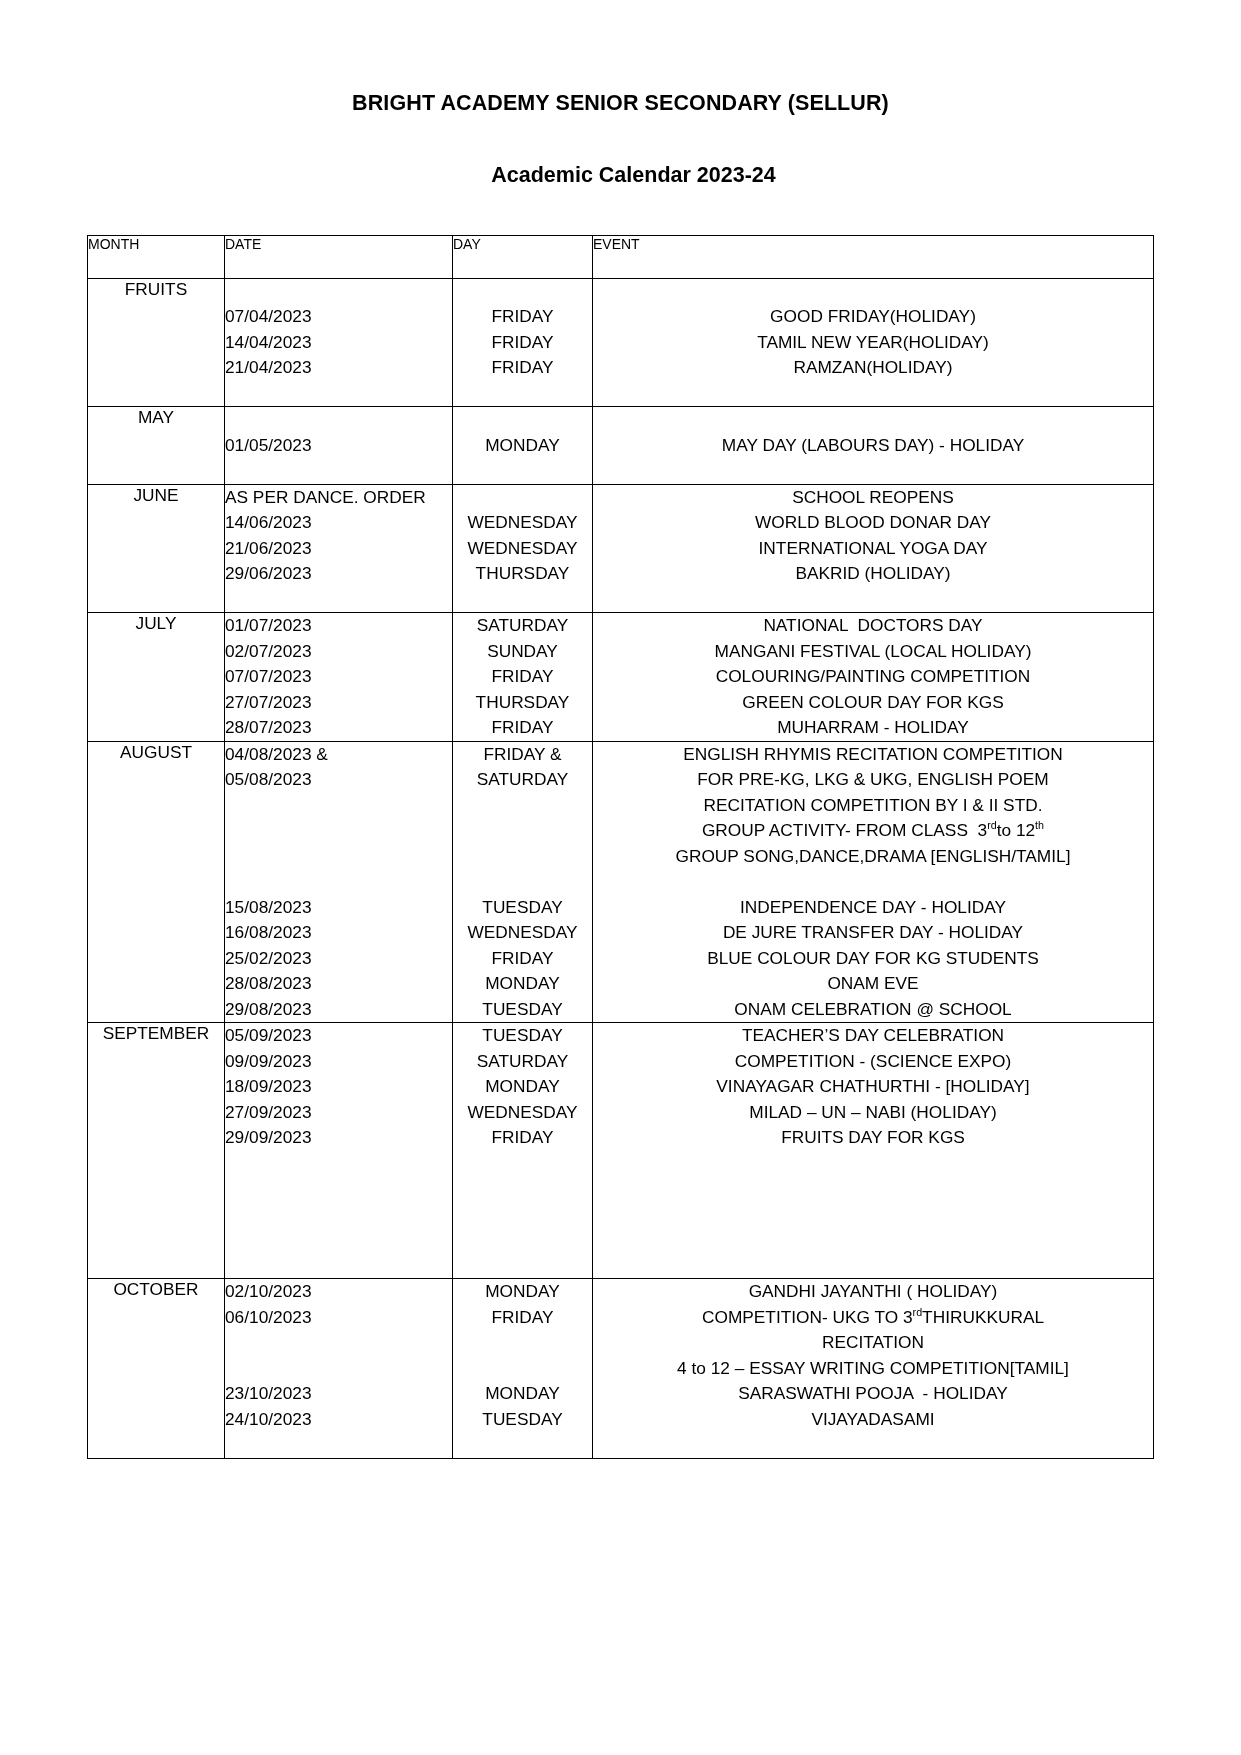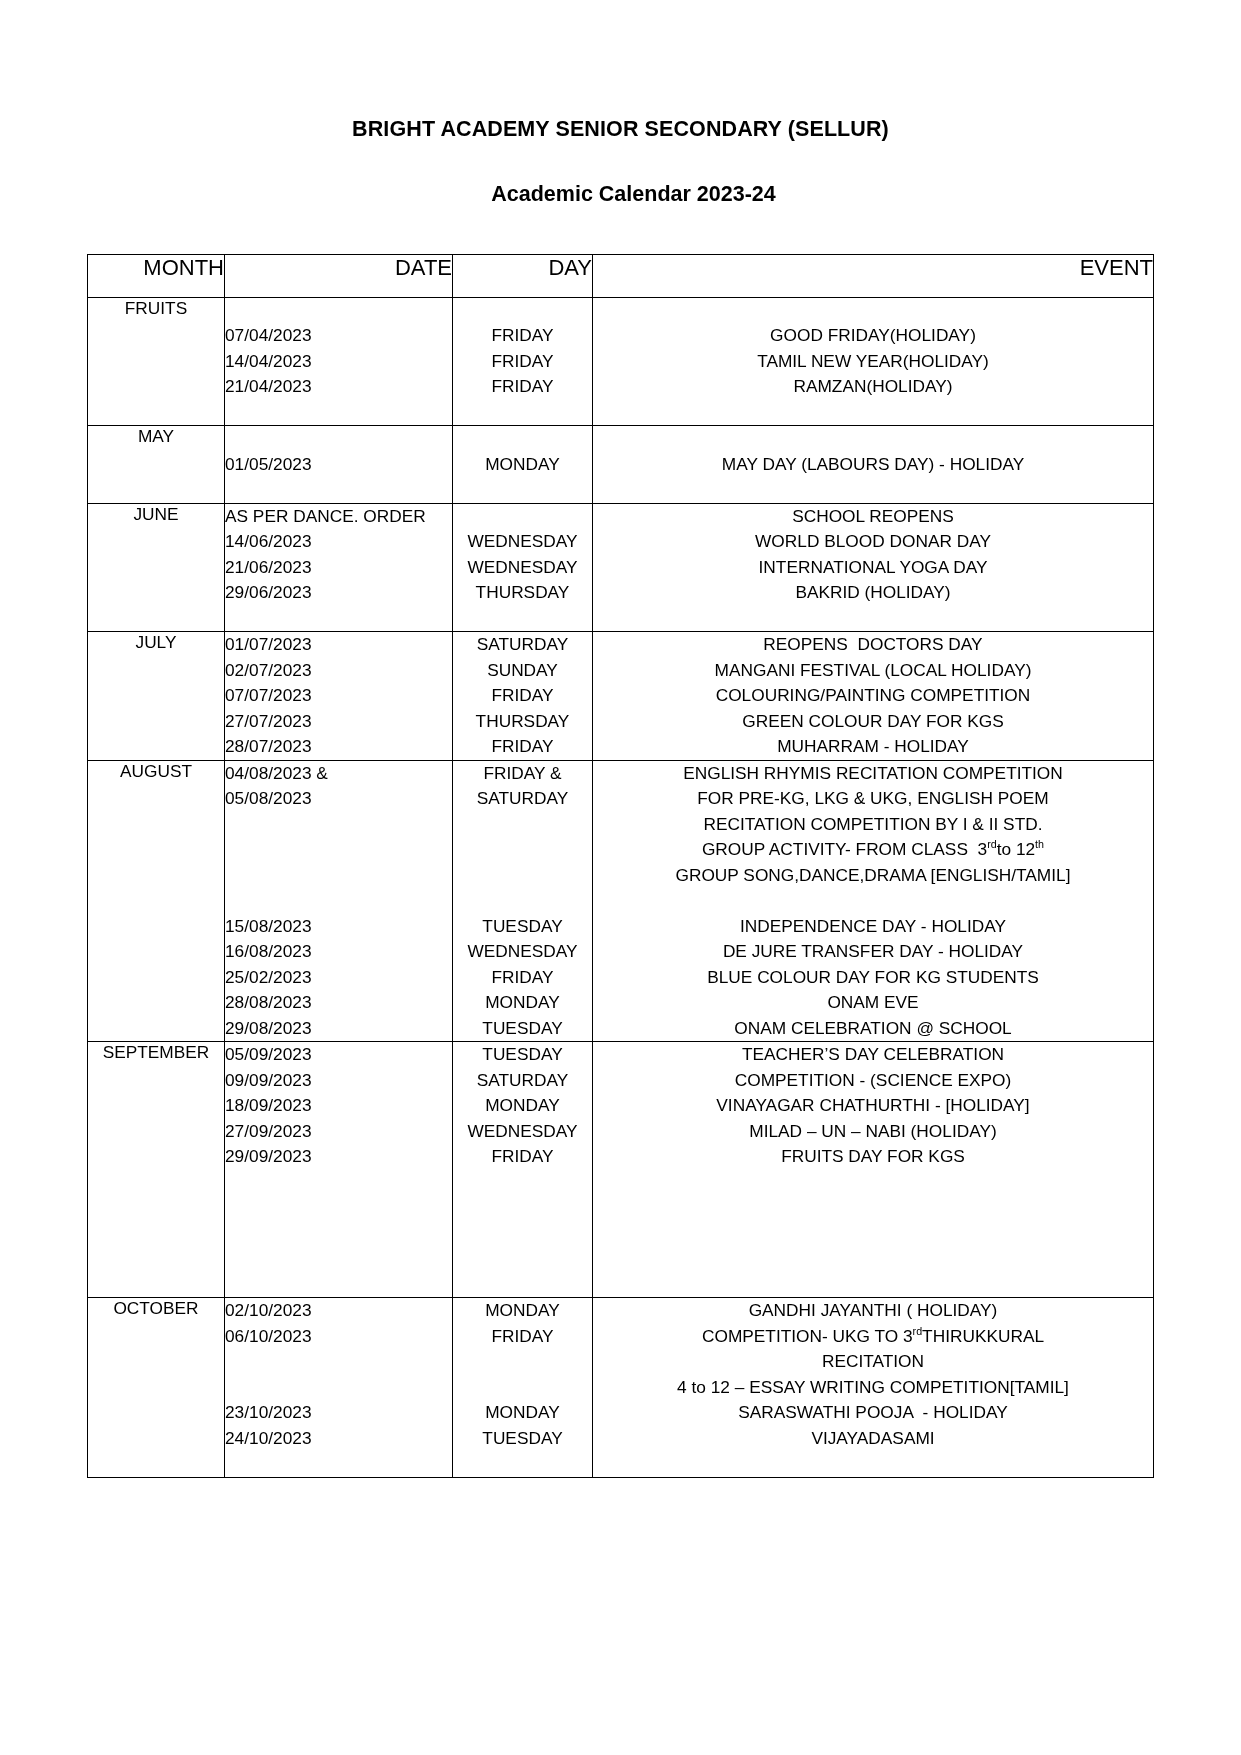--- a/index.html
+++ b/index.html
@@ -22,22 +22,22 @@
     padding: 0;
     position: relative;
   }
   .title-block {
     text-align: center;
   }
   .doc-title {
     font-size: 21.5px;
     font-weight: bold;
     letter-spacing: 0.1px;
-    margin: 0;
-    padding-top: 117px;
+    margin: 7px;
+    padding-top: 84px;
     line-height: 1.2;
   }
   .doc-subtitle {
     font-size: 21.5px;
     font-weight: bold;
     margin: 0;
     padding-top: 39px;
     line-height: 1.2;
     padding-left: 26px;
   }
@@ -55,24 +55,24 @@
     vertical-align: top;
     font-weight: normal;
   }
   
   col.c-month { width: 137px; }
   col.c-date  { width: 228px; }
   col.c-day   { width: 140px; }
   col.c-event { width: 561px; }
 
   thead th {
-    text-align: right;
+    text-align: left;
     height: 42px;
     vertical-align: middle;
-    font-size: 22px;
+    font-size: 14px;
   }
   td.month-cell {
     text-align: center;
     vertical-align: middle;
     font-size: 17.3px;
   }
   td.date-cell {
     text-align: left;
   }
   td.day-cell {
@@ -226,21 +226,21 @@
             <span class="lines">
               <span class="ln">SATURDAY</span>
               <span class="ln">SUNDAY</span>
               <span class="ln">FRIDAY</span>
               <span class="ln">THURSDAY</span>
               <span class="ln">FRIDAY</span>
             </span>
           </td>
           <td class="event-cell">
             <span class="lines">
-              <span class="ln">REOPENS  DOCTORS DAY</span>
+              <span class="ln">NATIONAL  DOCTORS DAY</span>
               <span class="ln">MANGANI FESTIVAL (LOCAL HOLIDAY)</span>
               <span class="ln">COLOURING/PAINTING COMPETITION</span>
               <span class="ln">GREEN COLOUR DAY FOR KGS</span>
               <span class="ln">MUHARRAM - HOLIDAY</span>
             </span>
           </td>
         </tr>
         <tr>
           <td class="month-cell">AUGUST</td>
           <td class="date-cell">

